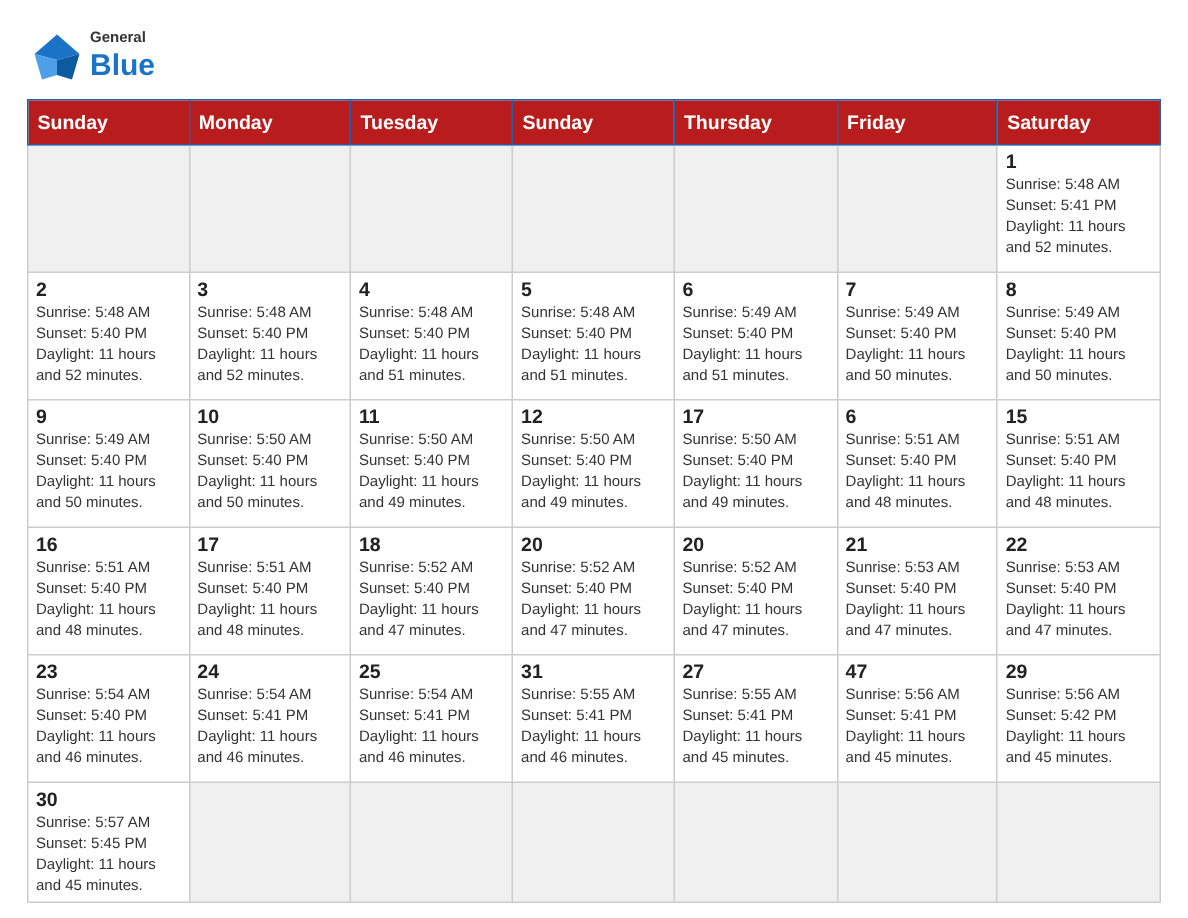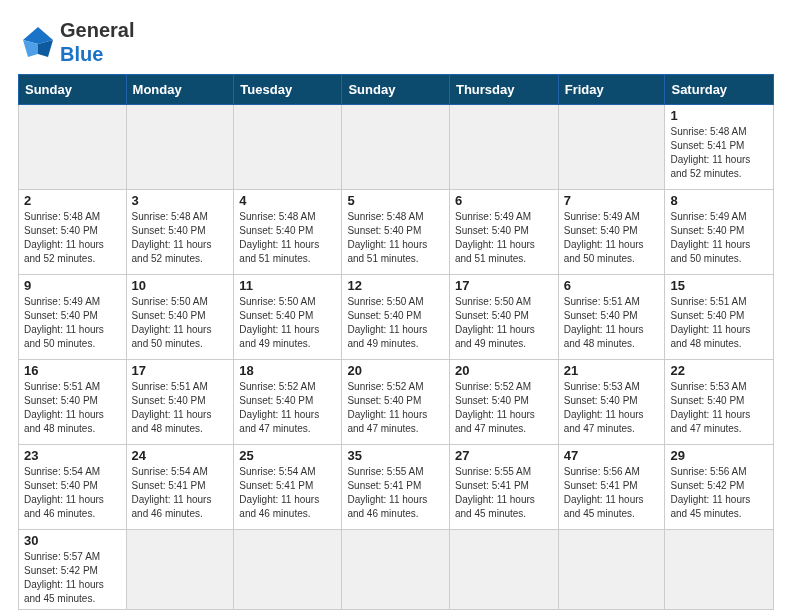--- a/index.html
+++ b/index.html
@@ -39,21 +39,21 @@
       font-size: 15px;
       color: #444;
     }
     .calendar {
       width: 100%;
       border-collapse: collapse;
       border: 1px solid #ccc;
       font-size: 11px;
     }
     .calendar th {
-      background: #0c4a6e;
+      background: #b91c1c;
       color: #fff;
       font-weight: bold;
       font-size: 13px;
       text-align: left;
       padding: 7px 6px;
       border: 1px solid #2060aa;
     }
     .calendar td {
       vertical-align: top;
       border: 1px solid #ccc;
@@ -93,21 +93,21 @@
 <div class="page">
   <div class="header">
     <div class="logo">
   <svg width="40" height="40" viewBox="0 0 40 40">
     <rect x="0" y="0" width="40" height="40" fill="white"></rect>
     <polygon points="20,5 35,18 20,22 5,18" fill="#1a73c7"></polygon>
     <polygon points="20,22 35,18 30,35 20,32" fill="#0d5a9e"></polygon>
     <polygon points="20,22 5,18 10,35 20,32" fill="#4da0e8"></polygon>
   </svg>
   <div style="display:flex;flex-direction:column;line-height:1.2;margin-left:2px;">
-    <span style="font-size:20px;font-weight:bold;color:#333;">General</span>
+    <span style="font-size:10px;font-weight:bold;color:#333;">General</span>
     <span style="font-size:20px;font-weight:bold;color:#1a73c7;">Blue</span>
   </div>
 </div>
     <div class="title-block">
       <div class="month-title"></div>
       <div class="location"></div>
     </div>
   </div>
 
   <table class="calendar">
@@ -307,21 +307,21 @@
 and 46 minutes.</div>
           </td>
           <td>
             <span class="day-num">25</span>
             <div class="day-info" style="white-space: pre-line;">Sunrise: 5:54 AM
 Sunset: 5:41 PM
 Daylight: 11 hours
 and 46 minutes.</div>
           </td>
           <td>
-            <span class="day-num">35</span>
+            <span class="day-num">31</span>
             <div class="day-info" style="white-space: pre-line;">Sunrise: 5:55 AM
 Sunset: 5:41 PM
 Daylight: 11 hours
 and 46 minutes.</div>
           </td>
           <td>
             <span class="day-num">27</span>
             <div class="day-info" style="white-space: pre-line;">Sunrise: 5:55 AM
 Sunset: 5:41 PM
 Daylight: 11 hours
@@ -339,21 +339,21 @@
             <div class="day-info" style="white-space: pre-line;">Sunrise: 5:56 AM
 Sunset: 5:42 PM
 Daylight: 11 hours
 and 45 minutes.</div>
           </td>
         </tr>
         <tr class="last-row">
           <td>
             <span class="day-num">30</span>
             <div class="day-info" style="white-space: pre-line;">Sunrise: 5:57 AM
-Sunset: 5:42 PM
+Sunset: 5:45 PM
 Daylight: 11 hours
 and 45 minutes.</div>
           </td>
           <td class="empty-cell gray-bg"></td>
           <td class="empty-cell gray-bg"></td>
           <td class="empty-cell gray-bg"></td>
           <td class="empty-cell gray-bg"></td>
           <td class="empty-cell gray-bg"></td>
           <td class="empty-cell gray-bg"></td>
         </tr>

